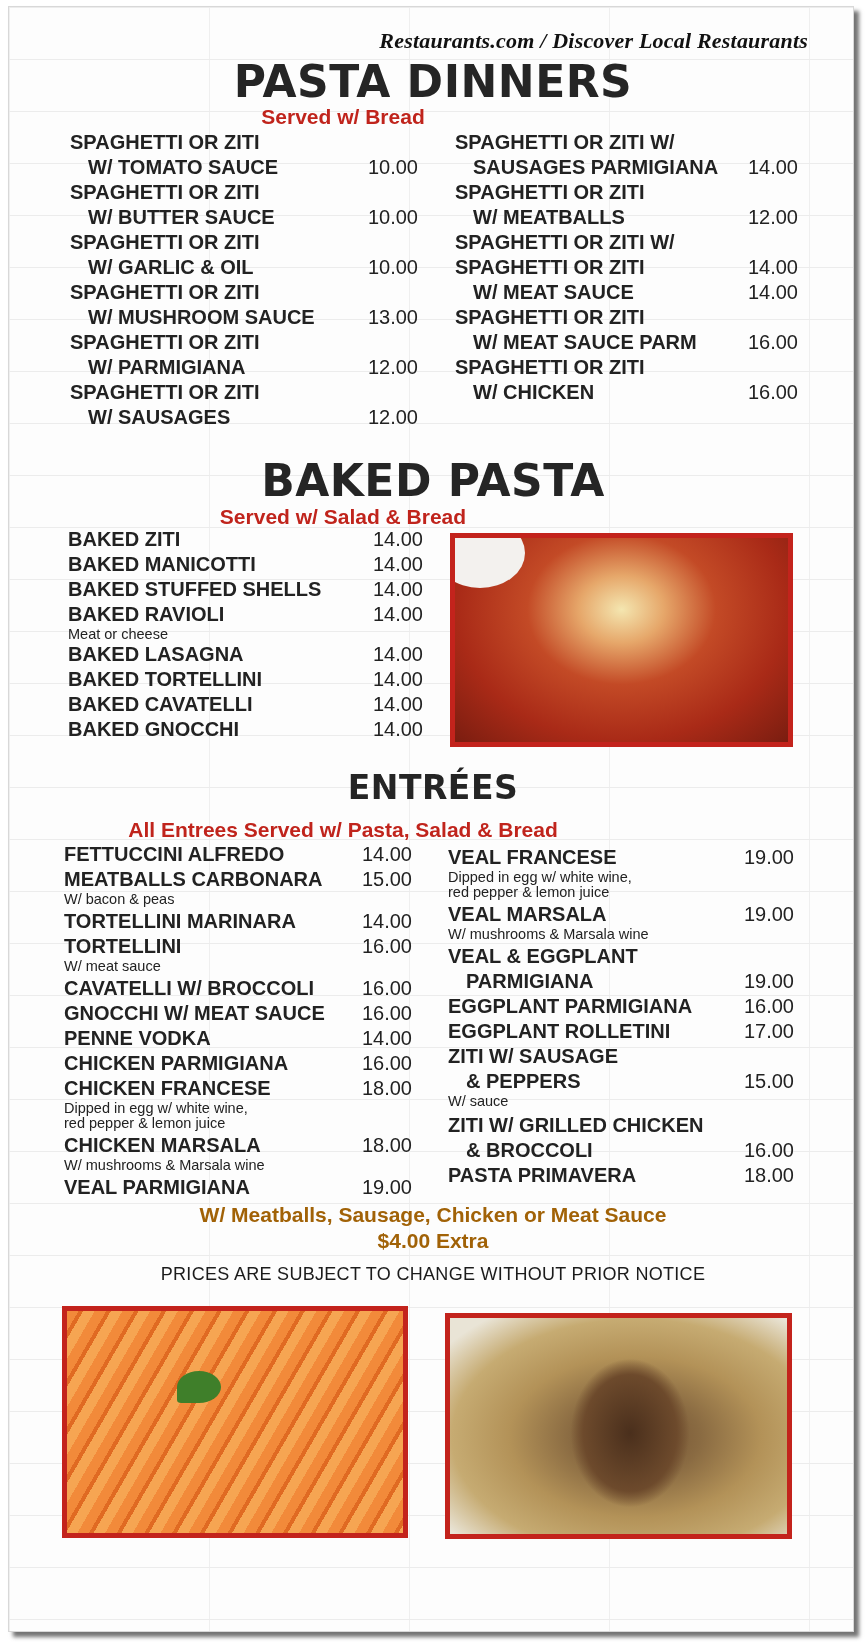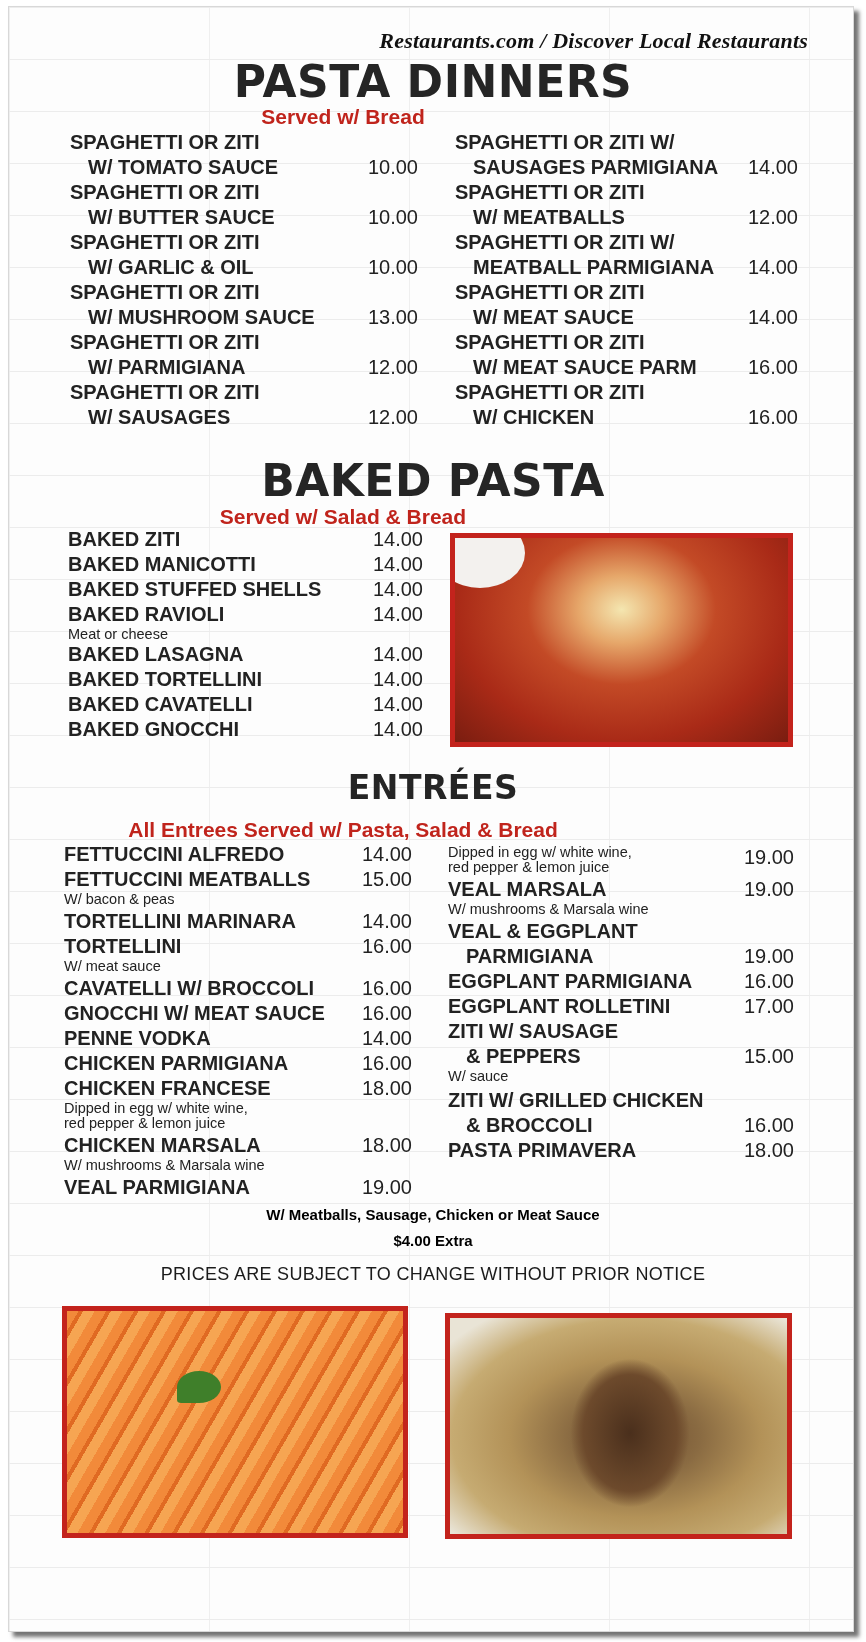--- a/index.html
+++ b/index.html
@@ -64,21 +64,21 @@
     background:
       radial-gradient(ellipse at 55% 55%, #6b4a2e 0%, #8a6b42 25%, #b39258 48%, #c6ab72 70%, #e9e4d6 90%);
   }
   .photo-marsala::before {
     content: ""; position: absolute; left: 120px; top: 40px; width: 120px; height: 150px;
     background: radial-gradient(ellipse, #4a2f1c 0%, #6d4a2c 55%, transparent 70%);
   }
 
   .extra-note {
     position: absolute; left: 0; width: 866px; text-align: center;
-    font-weight: bold; color: #000000; font-size: 15px; line-height: 26px;
+    font-weight: bold; color: #a16207; font-size: 21px; line-height: 26px;
   }
   .disclaimer {
     position: absolute; left: 0; width: 866px; text-align: center;
     font-size: 18px; color: #1b1b1b; letter-spacing: 0.3px;
   }
 </style>
 </head>
 <body>
 
 <div class="page"></div>
@@ -127,21 +127,20 @@
       <div class="name indent">SAUSAGES PARMIGIANA</div>
       <span class="price" style="top:25px">14.00</span>
     </div>
   <div class="item">
       <div class="name">SPAGHETTI OR ZITI</div>
       <div class="name indent">W/ MEATBALLS</div>
       <span class="price" style="top:25px">12.00</span>
     </div>
   <div class="item">
       <div class="name">SPAGHETTI OR ZITI W/</div>
-      <div class="name indent">MEATBALL PARMIGIANA</div>
       <span class="price" style="top:25px">14.00</span>
     </div>
   <div class="item">
       <div class="name">SPAGHETTI OR ZITI</div>
       <div class="name indent">W/ MEAT SAUCE</div>
       <span class="price" style="top:25px">14.00</span>
     </div>
   <div class="item">
       <div class="name">SPAGHETTI OR ZITI</div>
       <div class="name indent">W/ MEAT SAUCE PARM</div>
@@ -197,21 +196,21 @@
 
 <div class="section-title" style="top:768px;font-size:33px;">ENTRÉES</div>
 <div class="section-sub" style="top:818px;">All Entrees Served w/ Pasta, Salad &amp; Bread</div>
 
 <div class="col" style="left:64px;top:842px;width:348px;">
   <div class="item">
       <div class="name">FETTUCCINI ALFREDO</div>
       <span class="price" style="top:0">14.00</span>
     </div>
   <div class="item">
-      <div class="name">FETTUCCINI MEATBALLS</div>
+      <div class="name">MEATBALLS CARBONARA</div>
       <div class="desc">W/ bacon &amp; peas</div>
       <span class="price" style="top:0">15.00</span>
     </div>
   <div class="item" style="margin-top:2px">
       <div class="name">TORTELLINI MARINARA</div>
       <span class="price" style="top:0">14.00</span>
     </div>
   <div class="item">
       <div class="name">TORTELLINI</div>
       <div class="desc">W/ meat sauce</div>
@@ -245,20 +244,21 @@
       <span class="price" style="top:0">18.00</span>
     </div>
   <div class="item" style="margin-top:2px">
       <div class="name">VEAL PARMIGIANA</div>
       <span class="price" style="top:0">19.00</span>
     </div>
 </div>
 
 <div class="col" style="left:448px;top:845px;width:346px;">
   <div class="item">
+      <div class="name">VEAL FRANCESE</div>
       <div class="desc">Dipped in egg w/ white wine,</div>
       <div class="desc">red pepper &amp; lemon juice</div>
       <span class="price" style="top:0">19.00</span>
     </div>
   <div class="item" style="margin-top:2px">
       <div class="name">VEAL MARSALA</div>
       <div class="desc">W/ mushrooms &amp; Marsala wine</div>
       <span class="price" style="top:0">19.00</span>
     </div>
   <div class="item" style="margin-top:2px">

